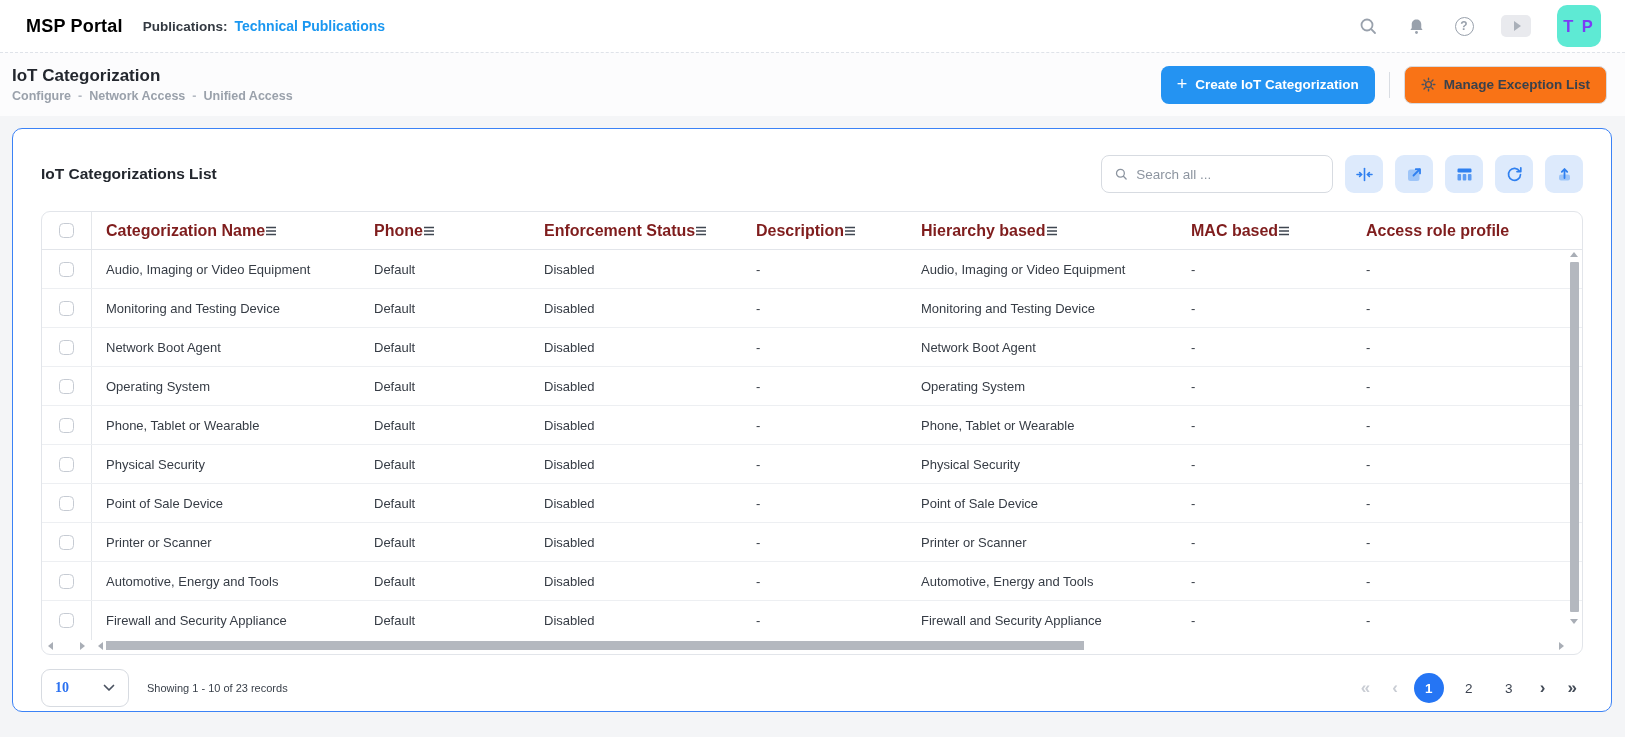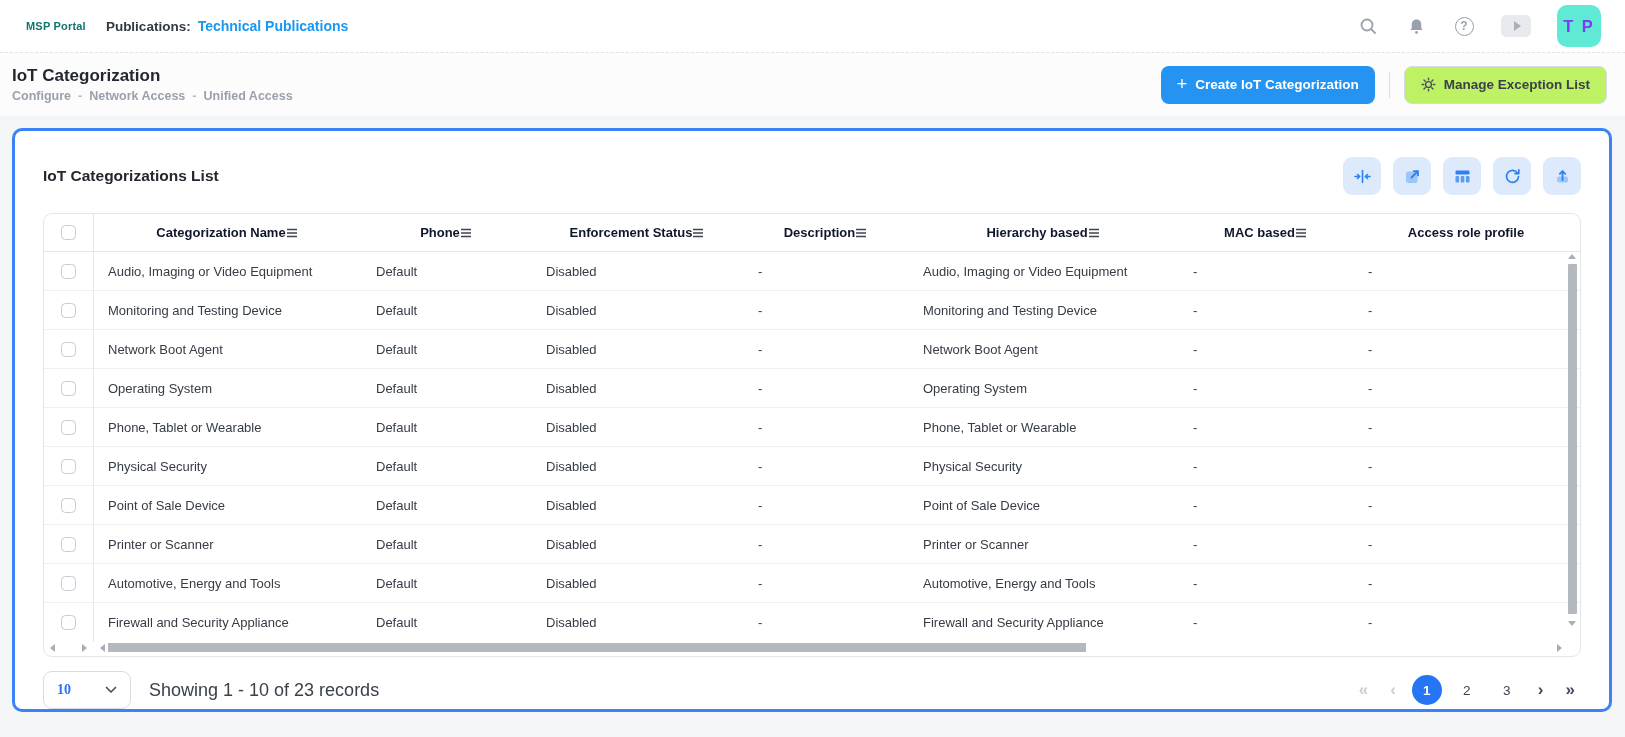--- a/index.html
+++ b/index.html
@@ -4,21 +4,21 @@
 <style>
   * { margin:0; padding:0; box-sizing:border-box; }
   html,body { width:1625px; height:737px; overflow:hidden;
     font-family:"Liberation Sans","DejaVu Sans",sans-serif;
     background:#f4f5f7; color:#2b313a; }
 
   
   .topbar { height:52px; background:#fff; display:flex; align-items:center;
     justify-content:space-between; padding:0 24px 0 26px; }
   .topbar-left { display:flex; align-items:center; gap:20px; }
-  .brand { font-size:11px; font-weight:bold; color:#0f766e; letter-spacing:.2px; }
+  .brand { font-size:18px; font-weight:bold; color:#000000; letter-spacing:.2px; }
   .org-wrap { display:flex; align-items:center; gap:7px; }
   .org-label { font-size:13.5px; font-weight:bold; color:#333941; }
   .org-link { font-size:14px; font-weight:bold; color:#1a97f0; cursor:pointer; }
   .topbar-right { display:flex; align-items:center; gap:26px; }
   .tb-icon { width:22px; height:22px; display:flex; align-items:center; justify-content:center;
     color:#99a1ac; cursor:pointer; }
   .help-circle { width:19px; height:19px; border:1.6px solid #99a1ac; border-radius:50%;
     font-size:12px; font-weight:bold; color:#99a1ac; display:flex; align-items:center; justify-content:center; }
   .video-btn { width:30px; height:22px; background:#e9eaee; border-radius:5px;
     display:flex; align-items:center; justify-content:center; }
@@ -34,50 +34,50 @@
   .ph-left { display:flex; flex-direction:column; gap:3px; }
   .page-title { font-size:17px; font-weight:bold; color:#23272e; }
   .breadcrumb { display:flex; align-items:flex-end; gap:7px; font-size:12.5px; color:#9aa1ab; font-weight:bold; }
   .bc-sep { color:#b3b9c2; }
   .ph-actions { display:flex; align-items:center; gap:12px; }
   .btn { height:38px; border-radius:8px; border:none; display:flex; align-items:center;
     gap:8px; font-size:13.5px; font-weight:bold; padding:0 16px; cursor:pointer;
     font-family:inherit; }
   .btn-primary { background:#2493f2; color:#fff; }
   .plus-glyph { font-size:18px; font-weight:normal; line-height:1; margin-top:-2px; }
-  .btn-secondary { background:#bef264; color:#3a414b; border:1px solid #d7dbe1; }
+  .btn-secondary { background:#f97316; color:#3a414b; border:1px solid #d7dbe1; }
   .v-divider { width:1px; height:26px; background:#d9dde3; margin:0 2px; }
   .gear-svg { flex:0 0 auto; }
   .red-box { border:4px solid #cf1818; padding:3px; border-radius:2px; }
 
   
   .content { padding:12px 13px 0 12px; }
-  .card { background:#fff; border:3px solid #3b82f6; border-radius:10px; height:584px;
+  .card { background:#fff; border:1px solid #3b82f6; border-radius:10px; height:584px;
     position:relative; }
   .panel-head { display:flex; align-items:center; justify-content:space-between;
     padding:26px 28px 18px 28px; }
   .panel-title { font-size:15.5px; font-weight:bold; color:#23272e; }
   .panel-tools { display:flex; align-items:center; gap:12px; }
   .search-box { width:232px; height:38px; border:1px solid #d7dbe1; border-radius:8px;
     display:flex; align-items:center; padding:0 12px; gap:8px; background:#fff; }
   .search-box input { border:none; outline:none; font-size:13.5px; color:#3a414b; width:100%;
     font-family:inherit; background:transparent; }
   .search-box input::placeholder { color:#8d95a0; }
   .icon-btn { width:38px; height:38px; border-radius:9px; background:#ddeafc; border:none;
     display:flex; align-items:center; justify-content:center; cursor:pointer; }
 
   
   .table-wrap { margin:0 28px; border:1px solid #e2e5ea; border-radius:9px;
     height:444px; overflow:hidden; position:relative; }
   .trow { display:grid;
     grid-template-columns:50px 268px 170px 212px 165px 270px 175px 1fr;
     align-items:center; height:39px; }
   .thead { height:38px; border-bottom:1px solid #e2e5ea; }
-  .th { font-size:13px; font-weight:bold; color:#0f172a; display:flex; align-items:center;
-    justify-content:center; padding:0 16px 0 14px; }
+  .th { font-size:16px; font-weight:bold; color:#7f1d1d; display:flex; align-items:center;
+    justify-content:flex-start; padding:0 16px 0 14px; }
   .tbody .trow { border-bottom:1px solid #edeff2; }
   .tbody .trow:last-child { border-bottom:none; }
   .td { font-size:13px; color:#363c45; padding:0 14px; white-space:nowrap; overflow:hidden; }
   .cb-cell { display:flex; align-items:center; justify-content:center; height:100%;
     border-right:1px solid #e4e7eb; }
   .checkbox { width:15px; height:15px; border:1.5px solid #c6cbd3; border-radius:4.5px;
     background:#fff; cursor:pointer; }
   .menu-icon { color:#3f4650; cursor:pointer; display:flex; }
 
   
@@ -97,21 +97,21 @@
   .h-thumb { position:absolute; top:0; left:64px; width:978px; height:9px; background:#b4b8bf; }
 
   
   .panel-foot { display:flex; align-items:center; justify-content:space-between;
     padding:14px 28px 0 28px; }
   .foot-left { display:flex; align-items:center; gap:18px; }
   .page-size { width:88px; height:38px; border:1px solid #d7dbe1; border-radius:9px;
     display:flex; align-items:center; justify-content:space-between; padding:0 13px;
     cursor:pointer; background:#fff; }
   .page-size-value { font-size:14px; font-weight:bold; color:#2c72f1;font-family:Liberation Serif, serif; }
-  .summary { font-size:18px; color:#3a414b; }
+  .summary { font-size:11px; color:#3a414b; }
   .pagination { display:flex; align-items:center; gap:10px; }
   .pg-arrow { font-size:17px; font-weight:bold; padding:0 6px; cursor:pointer; color:#434b57; }
   .pg-arrow.disabled { color:#c9cdd4; cursor:default; }
   .pg-num { min-width:30px; height:30px; border-radius:50%; display:flex; align-items:center;
     justify-content:center; font-size:13.5px; color:#3c4350; cursor:pointer; }
   .pg-num.active { background:#2575f4; color:#fff; font-weight:bold; }
 </style>
 </head>
 <body>
 
@@ -188,20 +188,26 @@
     </button>
   </div>
 </div>
 
 <div class="content">
   <div class="card">
 
     <div class="panel-head">
       <div class="panel-title">IoT Categorizations List</div>
       <div class="panel-tools">
+        <div class="search-box">
+          <svg width="16" height="16" style="color:#8d95a0">
+              <use href="#magnifier"></use>
+            </svg>
+          <input type="text" placeholder="Search all ..." style="">
+        </div>
         <button class="icon-btn" title="">
           <svg width="19" height="19" viewBox="0 0 19 19">
             <g stroke="#2f80f0" stroke-width="1.6" stroke-linecap="round" fill="none">
               <path d="M9.5 3.5v12"></path>
               <path d="M2 9.5h4.5M4.6 7.5l2 2-2 2"></path>
               <path d="M17 9.5h-4.5M14.4 7.5l-2 2 2 2"></path>
             </g>
           </svg>
         </button>
         <button class="icon-btn">

